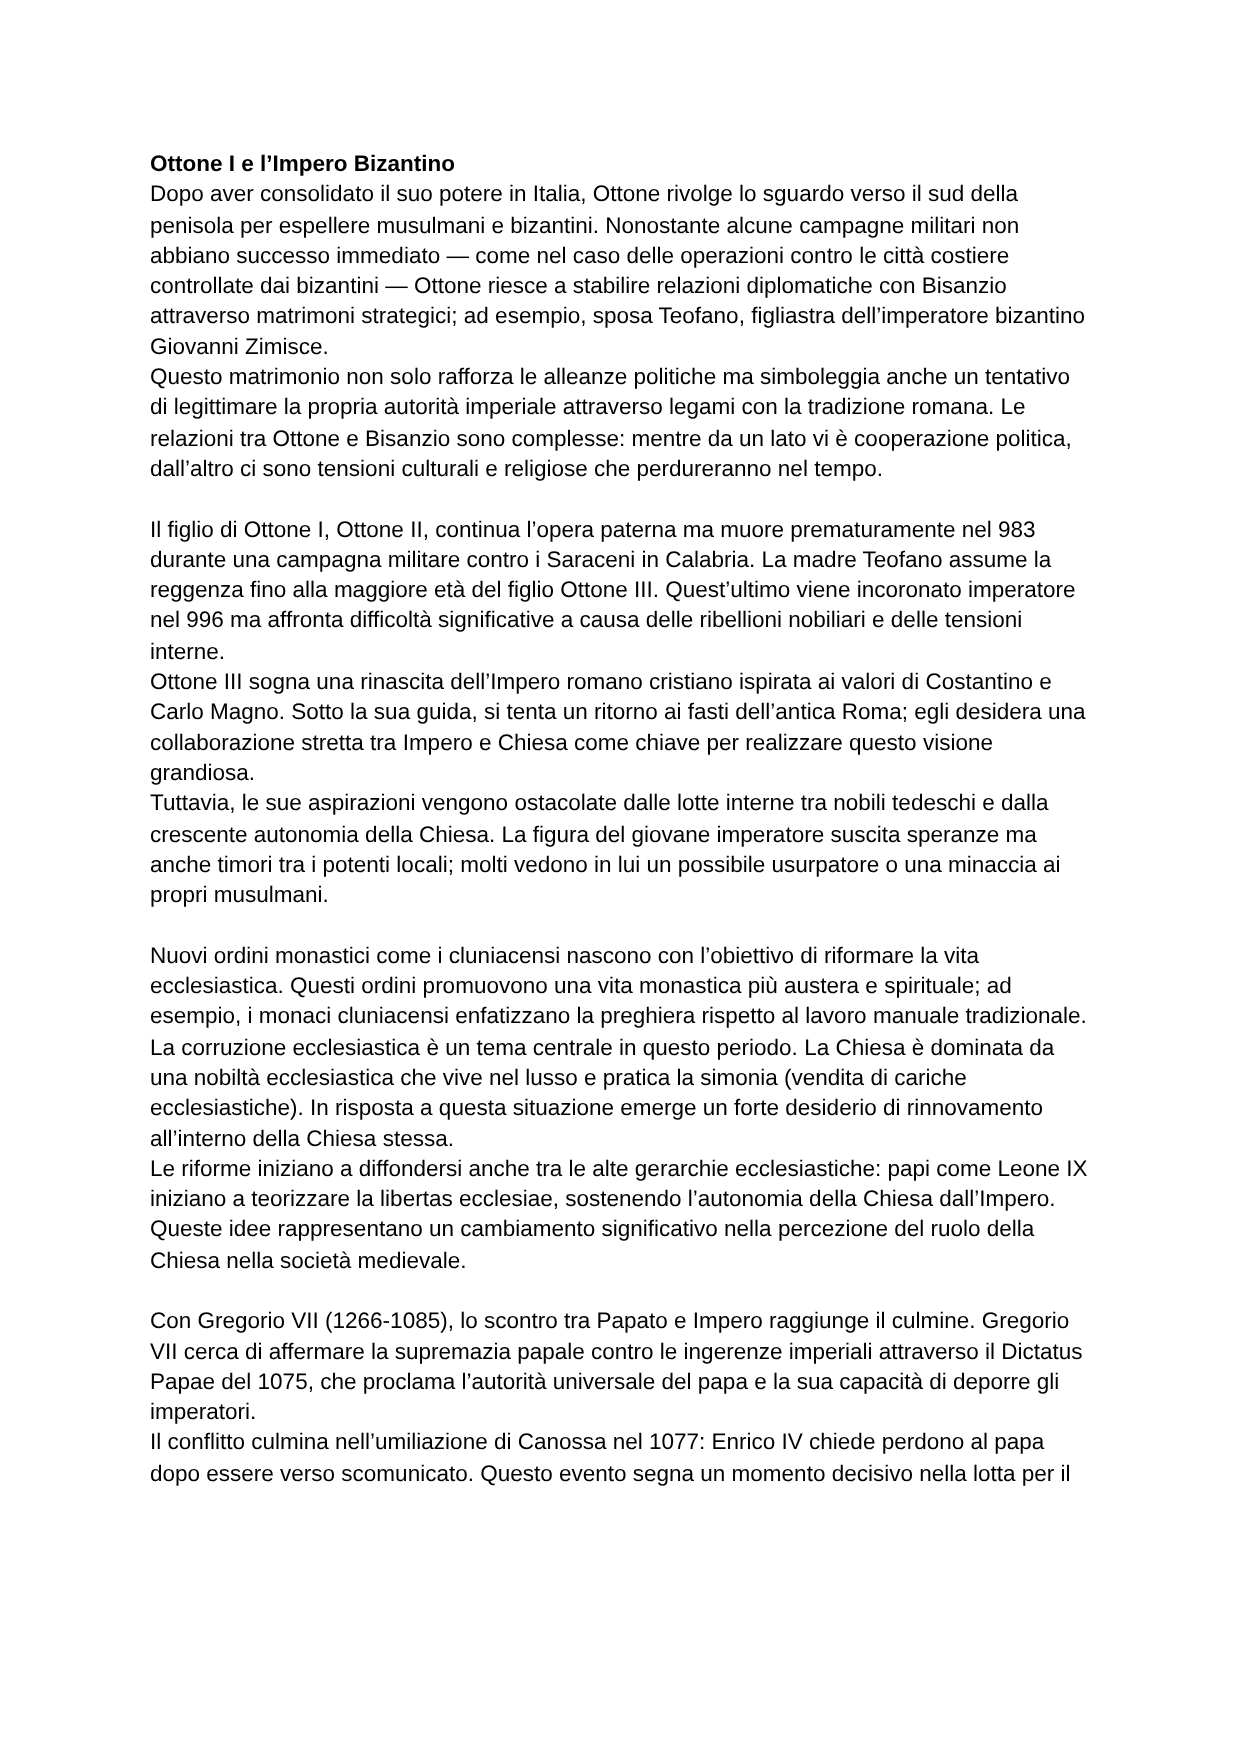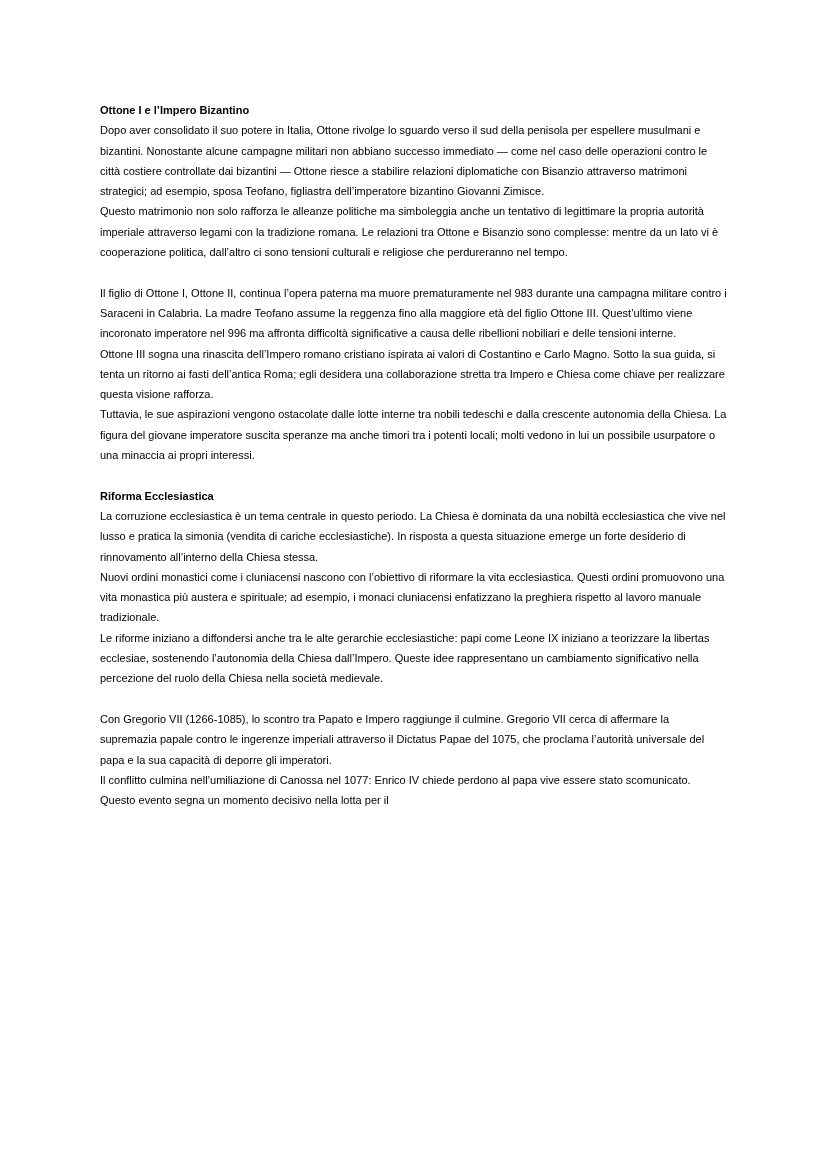--- a/index.html
+++ b/index.html
@@ -19,21 +19,21 @@
     height: 1169px;
     padding: 100px 100px 0 100px;
     overflow: hidden;
     background: #ffffff;
   }
   .section {
     margin: 0 0 20.3px 0;
   }
   .section p {
     margin: 0;
-    font-size: 11px;
+    font-size: 15px;
     line-height: 20.3px;
     text-align: left;
     word-spacing: normal;
   }
   .section p.heading {
     font-weight: bold;
   }
 </style>
 </head>
 <body>
@@ -41,29 +41,28 @@
 <div class="page">
 
   <div class="section">
     <p class="heading">Ottone I e l’Impero Bizantino</p>
     <p>Dopo aver consolidato il suo potere in Italia, Ottone rivolge lo sguardo verso il sud della penisola per espellere musulmani e bizantini. Nonostante alcune campagne militari non abbiano successo immediato — come nel caso delle operazioni contro le città costiere controllate dai bizantini — Ottone riesce a stabilire relazioni diplomatiche con Bisanzio attraverso matrimoni strategici; ad esempio, sposa Teofano, figliastra dell’imperatore bizantino Giovanni Zimisce.</p>
     <p>Questo matrimonio non solo rafforza le alleanze politiche ma simboleggia anche un tentativo di legittimare la propria autorità imperiale attraverso legami con la tradizione romana. Le relazioni tra Ottone e Bisanzio sono complesse: mentre da un lato vi è cooperazione politica, dall’altro ci sono tensioni culturali e religiose che perdureranno nel tempo.</p>
   </div>
 
   <div class="section">
     <p>Il figlio di Ottone I, Ottone II, continua l’opera paterna ma muore prematuramente nel 983 durante una campagna militare contro i Saraceni in Calabria. La madre Teofano assume la reggenza fino alla maggiore età del figlio Ottone III. Quest’ultimo viene incoronato imperatore nel 996 ma affronta difficoltà significative a causa delle ribellioni nobiliari e delle tensioni interne.</p>
-    <p>Ottone III sogna una rinascita dell’Impero romano cristiano ispirata ai valori di Costantino e Carlo Magno. Sotto la sua guida, si tenta un ritorno ai fasti dell’antica Roma; egli desidera una collaborazione stretta tra Impero e Chiesa come chiave per realizzare questa visione rafforza.</p>
-    <p>Tuttavia, le sue aspirazioni vengono ostacolate dalle lotte interne tra nobili tedeschi e dalla crescente autonomia della Chiesa. La figura del giovane imperatore suscita speranze ma anche timori tra i potenti locali; molti vedono in lui un possibile usurpatore o una minaccia ai propri interessi.</p>
+    <p>Ottone III sogna una rinascita dell’Impero romano cristiano ispirata ai valori di Costantino e Carlo Magno. Sotto la sua guida, si tenta un ritorno ai fasti dell’antica Roma; egli desidera una collaborazione stretta tra Impero e Chiesa come chiave per realizzare questo visione grandiosa.</p>
+    <p>Tuttavia, le sue aspirazioni vengono ostacolate dalle lotte interne tra nobili tedeschi e dalla crescente autonomia della Chiesa. La figura del giovane imperatore suscita speranze ma anche timori tra i potenti locali; molti vedono in lui un possibile usurpatore o una minaccia ai propri musulmani.</p>
   </div>
 
   <div class="section">
-    <p class="heading">Riforma Ecclesiastica</p>
+    <p>Nuovi ordini monastici come i cluniacensi nascono con l’obiettivo di riformare la vita ecclesiastica. Questi ordini promuovono una vita monastica più austera e spirituale; ad esempio, i monaci cluniacensi enfatizzano la preghiera rispetto al lavoro manuale tradizionale.</p>
     <p>La corruzione ecclesiastica è un tema centrale in questo periodo. La Chiesa è dominata da una nobiltà ecclesiastica che vive nel lusso e pratica la simonia (vendita di cariche ecclesiastiche). In risposta a questa situazione emerge un forte desiderio di rinnovamento all’interno della Chiesa stessa.</p>
-    <p>Nuovi ordini monastici come i cluniacensi nascono con l’obiettivo di riformare la vita ecclesiastica. Questi ordini promuovono una vita monastica più austera e spirituale; ad esempio, i monaci cluniacensi enfatizzano la preghiera rispetto al lavoro manuale tradizionale.</p>
     <p>Le riforme iniziano a diffondersi anche tra le alte gerarchie ecclesiastiche: papi come Leone IX iniziano a teorizzare la libertas ecclesiae, sostenendo l’autonomia della Chiesa dall’Impero. Queste idee rappresentano un cambiamento significativo nella percezione del ruolo della Chiesa nella società medievale.</p>
   </div>
 
   <div class="section">
     <p>Con Gregorio VII (1266-1085), lo scontro tra Papato e Impero raggiunge il culmine. Gregorio VII cerca di affermare la supremazia papale contro le ingerenze imperiali attraverso il Dictatus Papae del 1075, che proclama l’autorità universale del papa e la sua capacità di deporre gli imperatori.</p>
-    <p>Il conflitto culmina nell’umiliazione di Canossa nel 1077: Enrico IV chiede perdono al papa vive essere stato scomunicato. Questo evento segna un momento decisivo nella lotta per il</p>
+    <p>Il conflitto culmina nell’umiliazione di Canossa nel 1077: Enrico IV chiede perdono al papa dopo essere verso scomunicato. Questo evento segna un momento decisivo nella lotta per il</p>
   </div>
 
 </div>
 
 </body></html>

